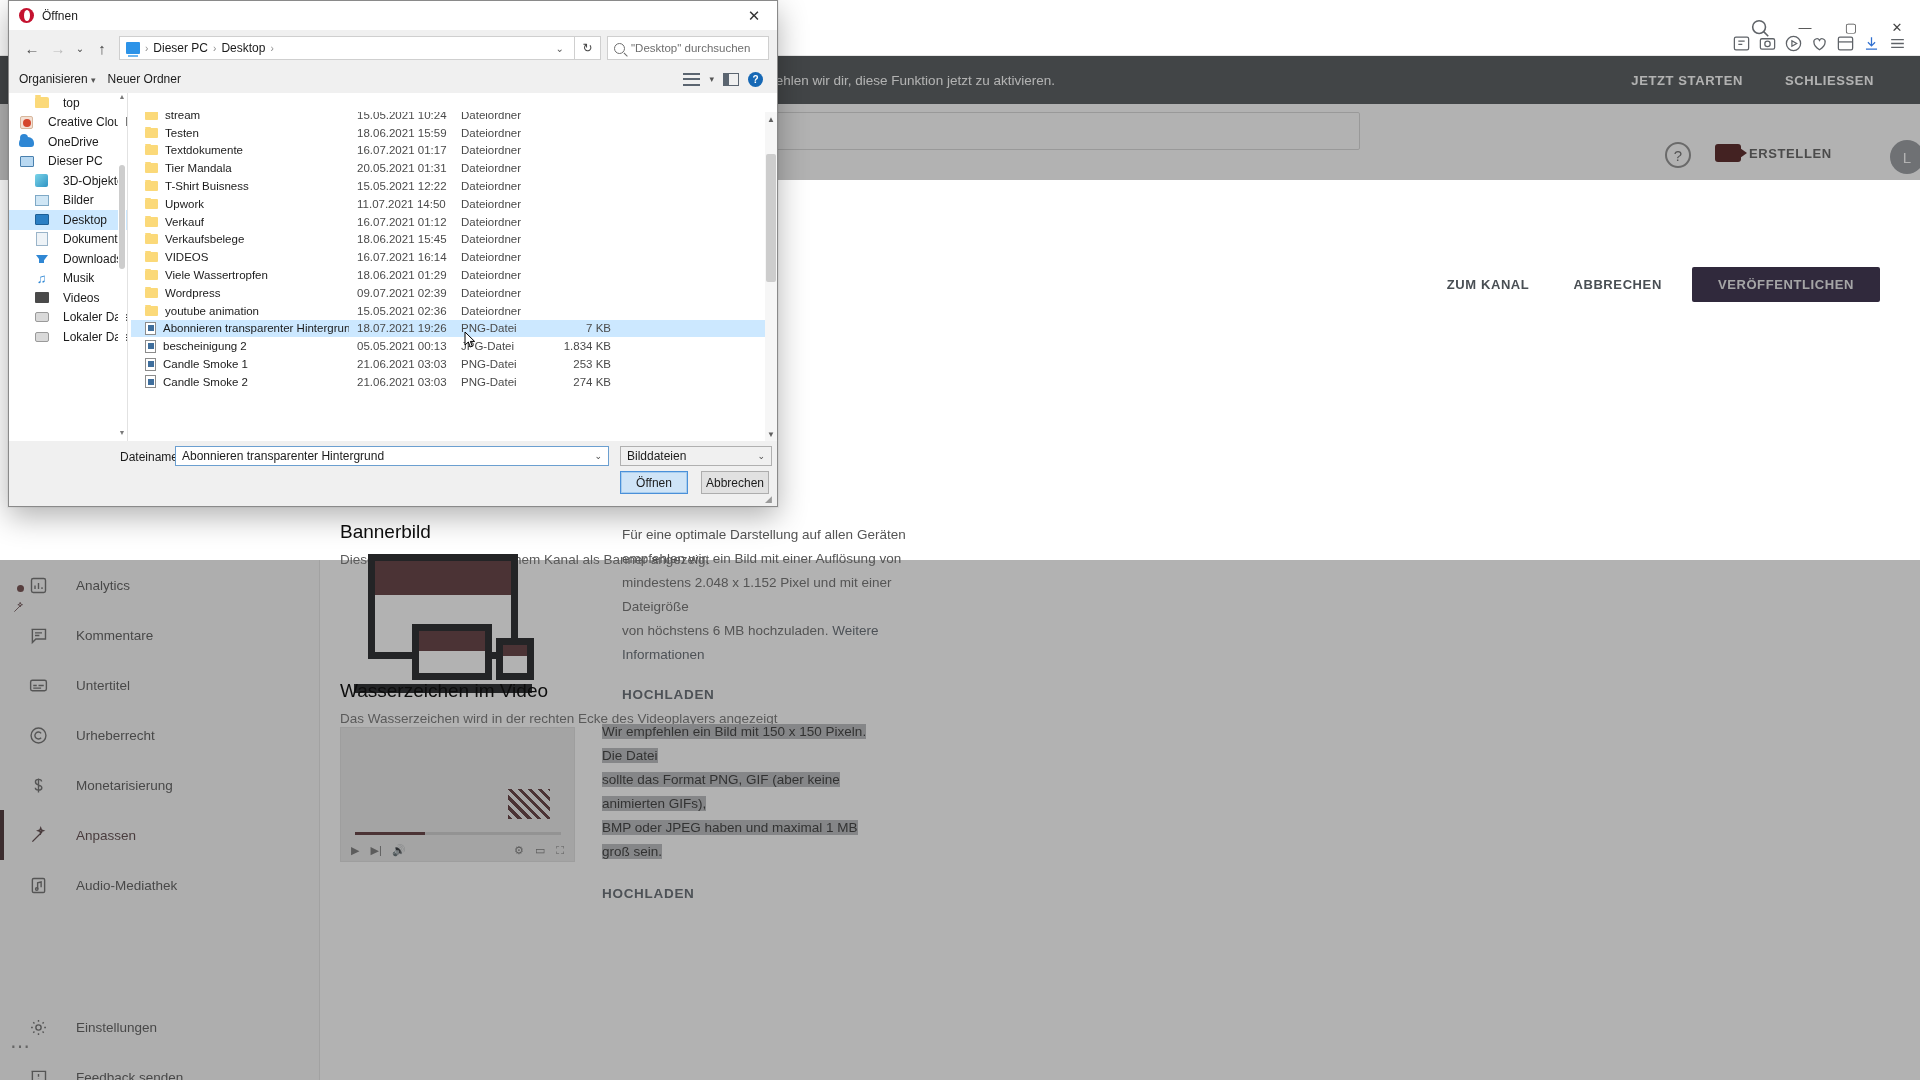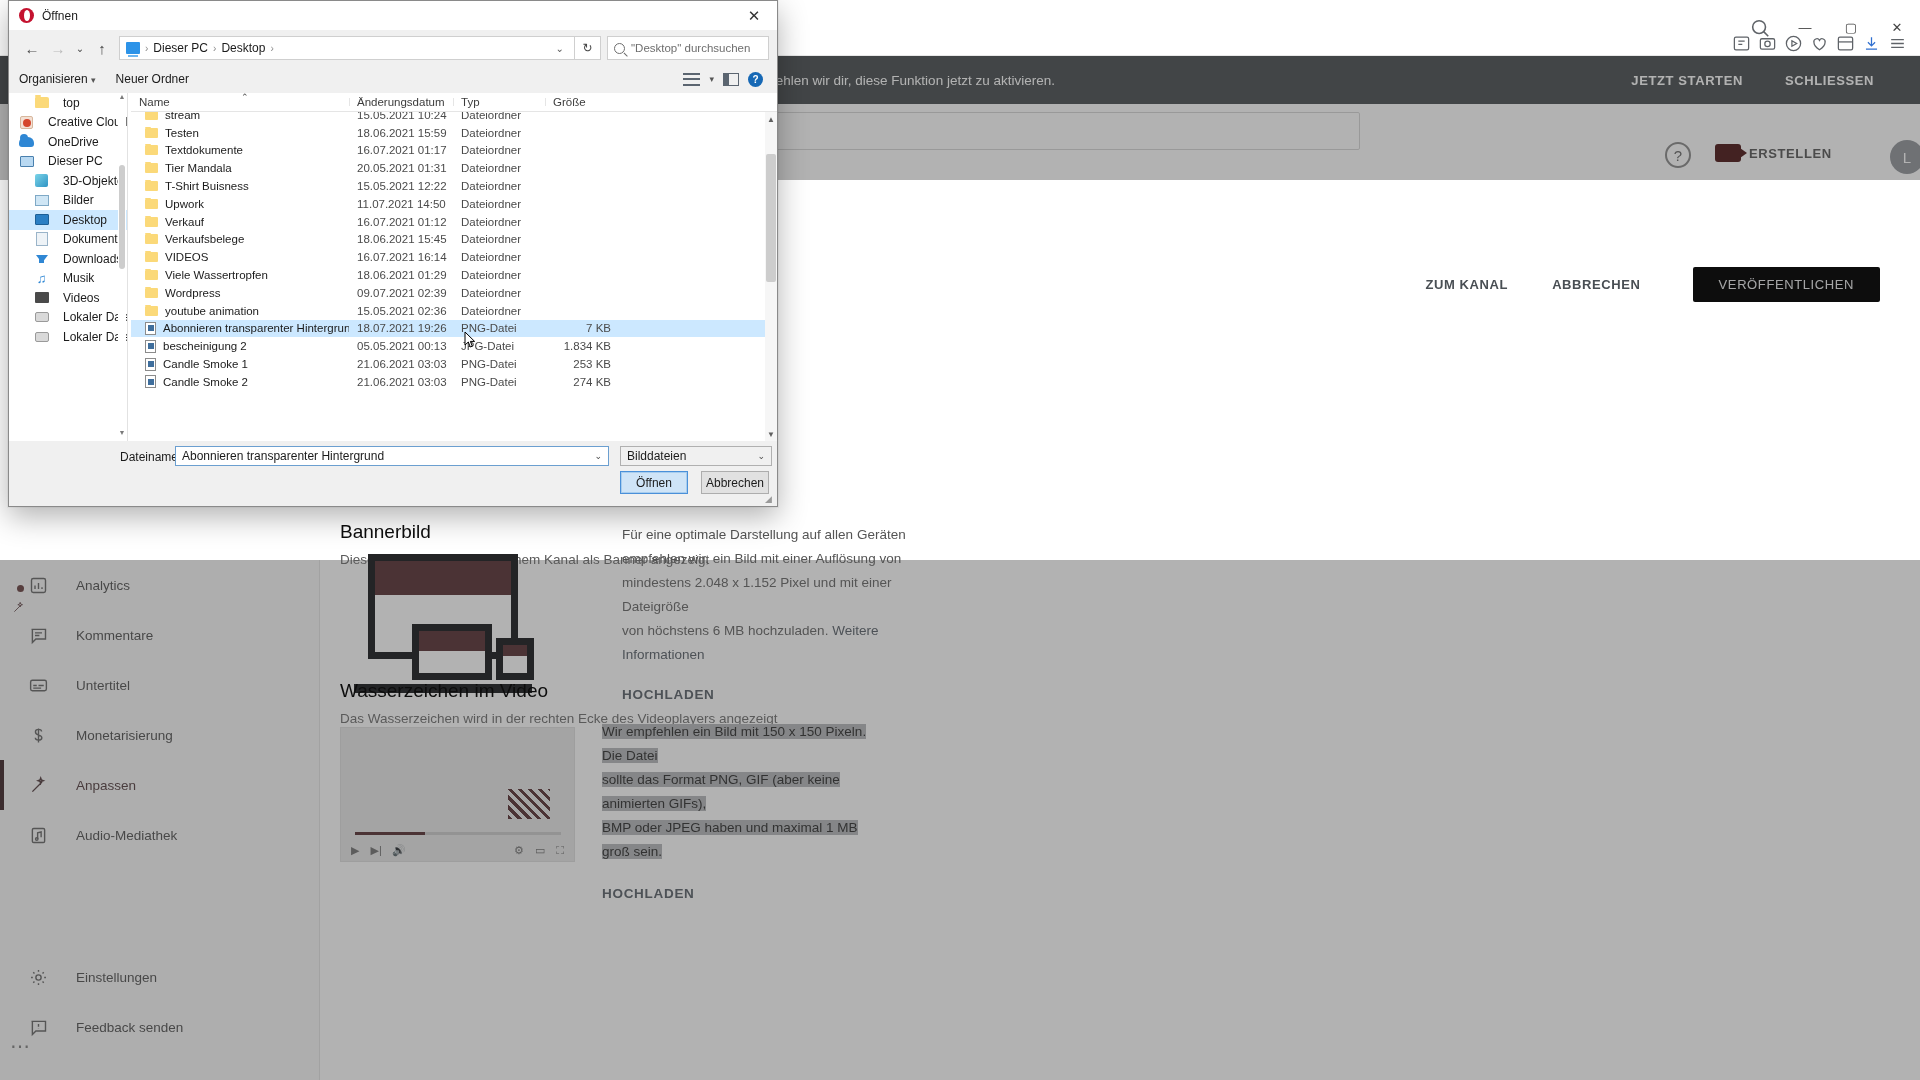--- a/index.html
+++ b/index.html
@@ -72,22 +72,22 @@
      font-size:15px; font-weight:500;}
 
   
   #yt-actions{
     position:absolute; left:0; top:256px; width:1920px; height:56px;
     display:flex; align-items:center; justify-content:flex-end; padding-right:40px; gap:0;
     font-size:13px; letter-spacing:.6px; font-weight:600;
   }
   #yt-actions .lnk{color:#49698a; padding:0 22px;}
   #yt-actions .btn{
-    background:#000000; color:#e7ecf1; padding:10px 26px; border-radius:2px;
-    margin-left:30px; font-weight:400;
+    background:#4c1d95; color:#e7ecf1; padding:10px 26px; border-radius:2px;
+    margin-left:8px; font-weight:700;
   }
 
   
   #yt-side{
     position:absolute; left:0; top:560px; width:320px; height:520px;
     background:#f9f9f9; border-right:1px solid #e6e6e6;
   }
   .ysi{
     height:50px; display:flex; align-items:center; gap:26px; padding-left:26px;
     font-size:13.5px; color:#5b5b5b; position:relative;
@@ -175,21 +175,21 @@
   #dsearch{
     width:162px;height:24px;background:#fff;border:1px solid #cfcfcf;margin-left:6px;
     display:flex;align-items:center;gap:6px;padding:0 6px;color:#6e6e6e;font-size:11.5px;
   }
   #dsearch .mg{width:11px;height:11px;border:1.4px solid #6e6e6e;border-radius:50%;position:relative;flex:none;}
   #dsearch .mg:after{content:"";position:absolute;right:-4px;bottom:-3px;width:5px;height:1.4px;
      background:#6e6e6e;transform:rotate(45deg);}
 
   
   #dlg-tb{height:28px;display:flex;align-items:center;padding:0 10px;background:#f0f0f0;font-size:12px;color:#1b1b1b;}
-  #dlg-tb .tbi{padding:0 20px 0 0;}
+  #dlg-tb .tbi{padding:0 12px 0 0;}
   #dlg-tb .caret{font-size:9px;color:#555;}
   #dlg-tb .right{margin-left:auto;display:flex;align-items:center;gap:9px;padding-right:4px;}
   .viewico{width:17px;height:13px;display:flex;flex-direction:column;justify-content:space-between;}
   .viewico i{display:block;height:2px;background:#5b6570;}
   .paneico{width:16px;height:13px;border:1.5px solid #5b6570;position:relative;}
   .paneico:after{content:"";position:absolute;left:0;top:0;bottom:0;width:5px;background:#5b6570;}
   .helpico{width:15px;height:15px;border-radius:50%;background:#1668b5;color:#fff;font-size:10px;
      display:flex;align-items:center;justify-content:center;font-weight:700;}
 
   
@@ -373,20 +373,29 @@
           <svg viewBox="0 0 24 24">
             <rect x="3" y="6" width="18" height="12" rx="2"></rect>
             <path d="M6 12h4M12 12h6M6 15h9"></path>
           </svg>
         </span>
       <span>Untertitel</span>
     </div>
     <div class="ysi">
       <span class="ico">
           <svg viewBox="0 0 24 24">
+            <circle cx="12" cy="12" r="8.5"></circle>
+            <path d="M15 9.5a4 4 0 100 5"></path>
+          </svg>
+        </span>
+      <span>Urheberrecht</span>
+    </div>
+    <div class="ysi">
+      <span class="ico">
+          <svg viewBox="0 0 24 24">
             <path d="M12 4v16M15.5 7.5c0-1.7-1.6-2.5-3.5-2.5s-3.5 1-3.5 2.8S10 11 12 11.5s3.8 1 3.8 3-1.9 2.8-3.8 2.8-3.6-.9-3.6-2.6"></path>
           </svg>
         </span>
       <span>Monetarisierung</span>
     </div>
     <div class="ysi active">
       <span class="ico">
           <svg viewBox="0 0 24 24">
             <path d="M5 19L16 8M14.5 3.5l.8 2.2 2.2.8-2.2.8-.8 2.2-.8-2.2-2.2-.8 2.2-.8z"></path>
           </svg>
@@ -618,27 +627,20 @@
       <div id="nav-scroll">
         <div class="up">▲</div>
         <div class="thumb"></div>
         <div class="dn">▼</div>
       </div>
     </div>
 
     <div id="split"></div>
 
     <div id="list-pane">
-      <div id="lhead">
-        <span class="c c-name">Name</span>
-        <span class="c c-date">Änderungsdatum</span>
-        <span class="c c-type">Typ</span>
-        <span class="c c-size">Größe</span>
-        <span id="sortmark">⌃</span>
-      </div>
       <div id="list-clip">
         <div id="file-rows" style="margin-top:-6px;">
             <div class="row">
               <span class="cell n">
                 <span class="ficon"></span>
                 <span>stream</span>
               </span>
               <span class="cell d">15.05.2021 10:24</span>
               <span class="cell t">Dateiordner</span>
               <span class="cell s"></span>

